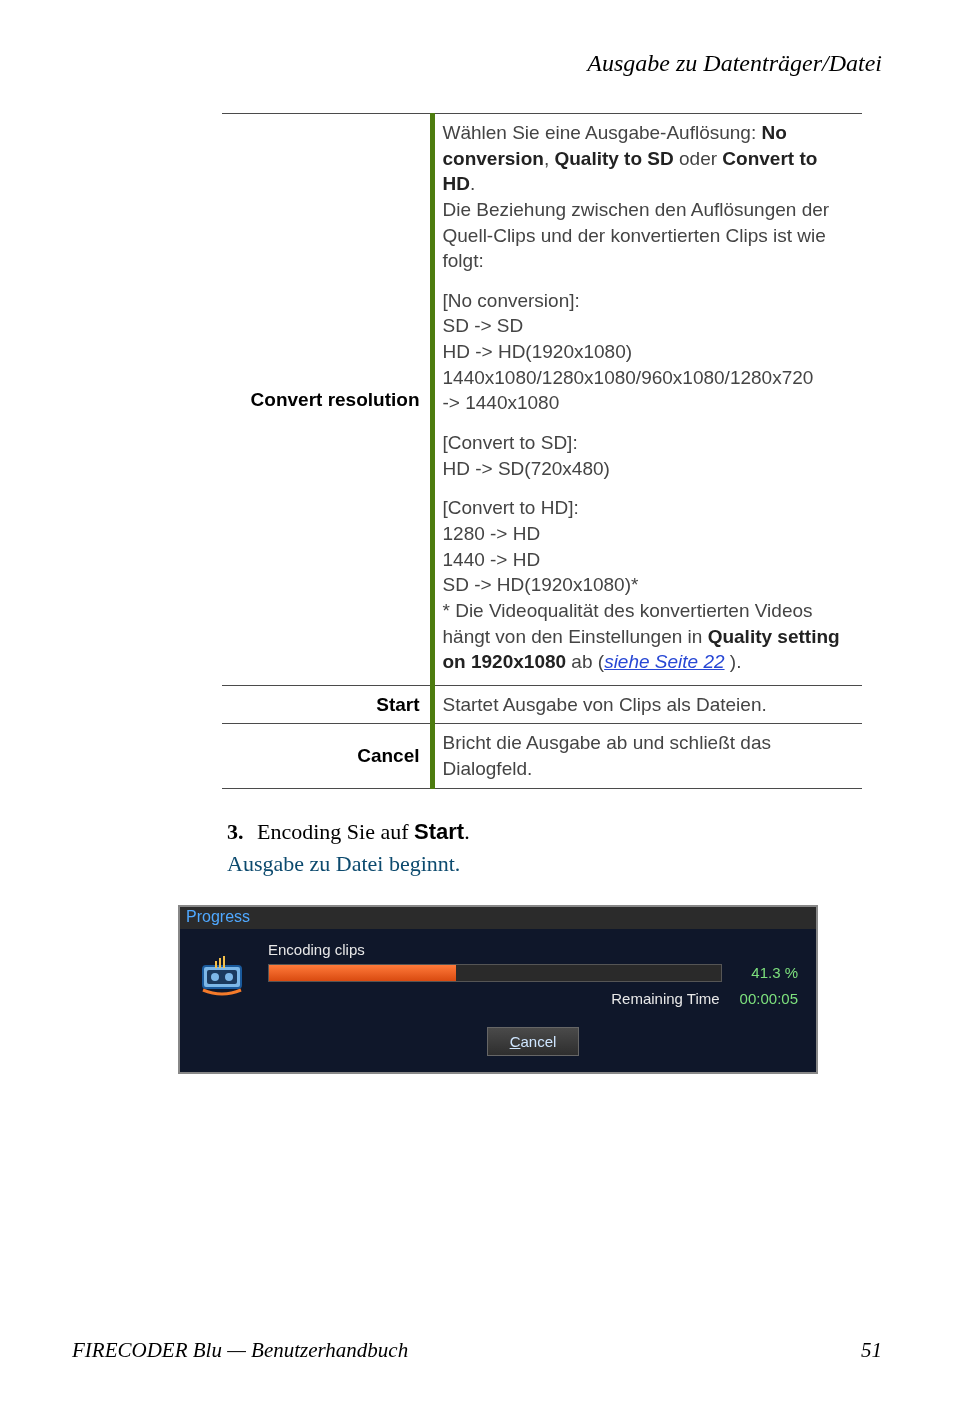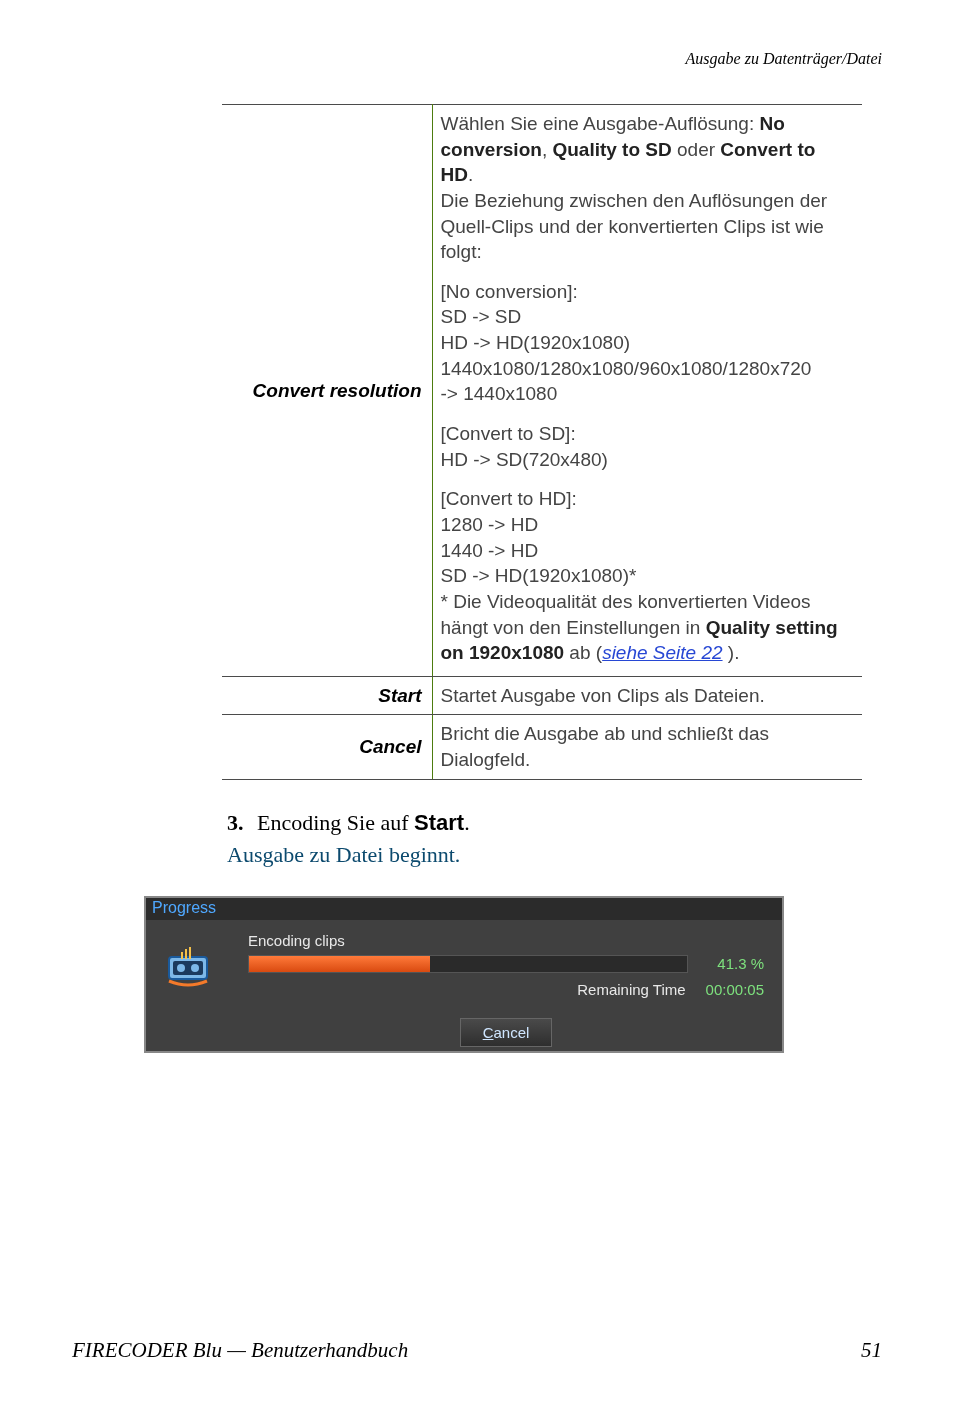--- a/index.html
+++ b/index.html
@@ -7,21 +7,21 @@
     width: 954px;
     height: 1409px;
     background: #fff;
     font-family: "Helvetica Neue", Helvetica, Arial, sans-serif;
     color: #222;
     position: relative;
     padding: 50px 72px 0 72px;
   }
   .page-header {
     font-style: italic;
-    font-size: 16px;
+    font-size: 24px;
     text-align: right;
     font-family: "Book Antiqua", Palatino, "Palatino Linotype", serif;
     margin-bottom: 36px;
     color: #000;
   }
   .tbl {
     border-collapse: collapse;
     width: 640px;
     margin-left: 150px;
     font-size: 19px;
@@ -32,25 +32,24 @@
     border-bottom: 1px solid #4b4b4b;
     padding: 6px 10px 6px 8px;
     vertical-align: middle;
   }
   .tbl .labelcell {
     text-align: right;
     font-weight: 800;
     font-family: "Helvetica Neue", Arial, sans-serif;
     color: #000;
     white-space: nowrap;
-    border-right: 1px solid #4d7c0f;
+    border-right: 5px solid #4d7c0f;
     vertical-align: middle;
     width: 210px;
     font-stretch: condensed;
-    font-style: italic;
   }
   .tbl .bodycell {
     color: #444;
     font-weight: 400;
   }
   .para { margin-bottom: 14px; }
   .block { margin-bottom: 14px; }
   .block .ln { display: block; }
   .bold { font-weight: 700; color:#222; }
   .link { color: #2747d4; font-style: italic; text-decoration: underline; cursor: pointer; }
@@ -65,40 +64,40 @@
   .step .s-bold { font-family: "Helvetica Neue", Arial, sans-serif; font-weight: 600; }
   .aftertext {
     margin: 6px 0 28px 155px;
     font-size: 22px;
     font-family: "Book Antiqua", Palatino, serif;
     color:#0c4a6e;
   }
   
   .dialog {
     width: 640px;
-    margin-left: 72px;
+    margin-left: 106px;
     border: 2px solid #888;
-    background: #404040;
+    background: #0f172a;
     font-family: Tahoma, Arial, sans-serif;
     font-size: 15px;
     color: #ddd;
   }
   .dialog .titlebar {
     background: #2b2b2b;
     color: #4fa8ff;
     padding: 0 6px 2px 6px;
     font-size: 16px;
     line-height: 20px;
     display: flex;
     align-items: center;
   }
   .dialog .content {
-    padding: 12px 18px 4px 14px;
+    padding: 12px 18px 16px 14px;
     display: flex;
-    gap: 32px;
+    gap: 18px;
     justify-content: flex-end;
   }
   .dialog .iconbox {
     width: 56px; height: 56px;
     display:flex; align-items:center; justify-content:center;
     flex-shrink:0;
     margin-top:6px;
   }
   .dialog .right { flex:1; }
   .dialog .enc-label { color: #e8e8e8; font-size:15px; margin-bottom:6px; }

